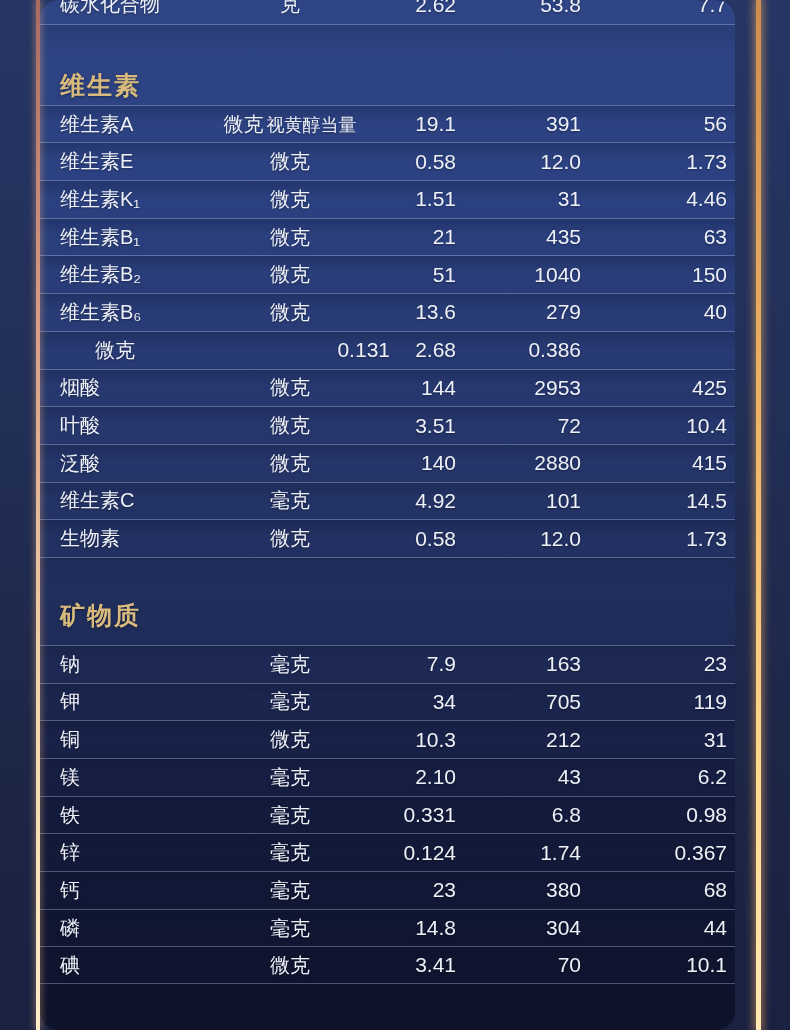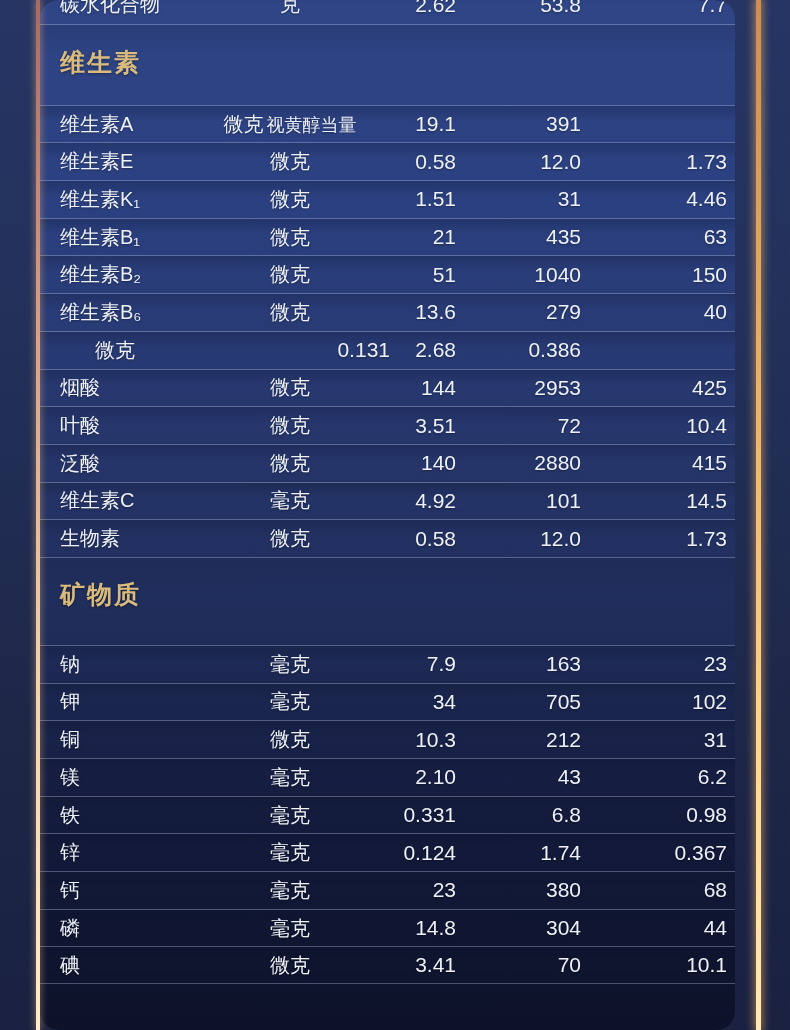--- a/index.html
+++ b/index.html
@@ -41,21 +41,21 @@
     text-shadow: 0 1px 2px rgba(0, 0, 0, 0.35);
   }
   .nrow.partial { margin-top: -14px; border-top: none; }
   #sections .nrow:last-child { border-bottom: 1px solid rgba(178, 190, 222, 0.38); }
   .c-name { padding-left: 20px; font-size: 20px; white-space: nowrap; }
   .c-unit { text-align: center; font-size: 20px; white-space: nowrap; }
   .u-suffix { font-size: 18px; margin-left: 3px; }
   .c-val { text-align: right; font-size: 21px; white-space: nowrap; }
   .section-header {
     height: 81px;
-    display: flex; align-items: center;
+    display: flex; align-items: flex-end;
     box-sizing: border-box;
     padding: 0 0 5px 20px;
     border-top: 1px solid rgba(178, 190, 222, 0.38);
     background: linear-gradient(180deg, rgba(8, 13, 35, 0.14), rgba(8, 13, 35, 0) 40%);
   }
   .section-header.minerals { height: 88px; padding-bottom: 15px; }
   .section-title {
     font-size: 25px; font-weight: bold; color: #d9bb7d;
     letter-spacing: 2px; line-height: 1.15;
     text-shadow: 0 1px 3px rgba(0, 0, 0, 0.4);
@@ -80,20 +80,21 @@
 
     <div id="sections">
         <div class="section-header">
           <span class="section-title">维生素</span>
         </div>
         <div class="nrow">
           <span class="c-name">维生素A</span>
           <span class="c-unit"><span class="u-main">微克</span><span class="u-suffix">视黄醇当量</span></span>
           <span class="c-val v1">19.1</span>
           <span class="c-val v2">391</span>
+          <span class="c-val v3">56</span>
         </div>
         <div class="nrow">
           <span class="c-name">维生素E</span>
           <span class="c-unit"><span class="u-main">微克</span></span>
           <span class="c-val v1">0.58</span>
           <span class="c-val v2">12.0</span>
           <span class="c-val v3">1.73</span>
         </div>
         <div class="nrow">
           <span class="c-name">维生素K₁</span>
@@ -172,21 +173,21 @@
           <span class="c-unit"><span class="u-main">毫克</span></span>
           <span class="c-val v1">7.9</span>
           <span class="c-val v2">163</span>
           <span class="c-val v3">23</span>
         </div>
         <div class="nrow">
           <span class="c-name">钾</span>
           <span class="c-unit"><span class="u-main">毫克</span></span>
           <span class="c-val v1">34</span>
           <span class="c-val v2">705</span>
-          <span class="c-val v3">102</span>
+          <span class="c-val v3">119</span>
         </div>
         <div class="nrow">
           <span class="c-name">铜</span>
           <span class="c-unit"><span class="u-main">微克</span></span>
           <span class="c-val v1">10.3</span>
           <span class="c-val v2">212</span>
           <span class="c-val v3">31</span>
         </div>
         <div class="nrow">
           <span class="c-name">镁</span>

